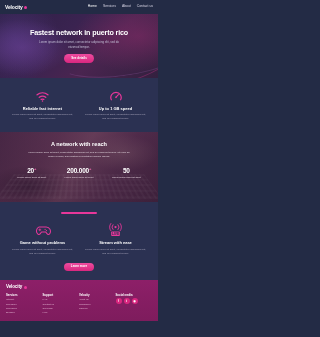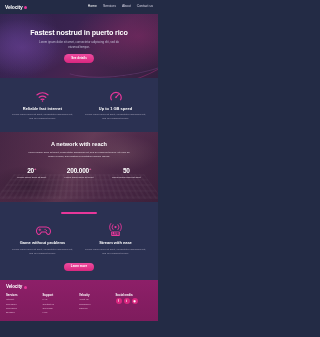--- a/index.html
+++ b/index.html
@@ -248,21 +248,21 @@
       <span class="nav-item">About</span>
       <span class="nav-item">Contact us</span>
     </div>
   </div>
 
   <div class="hero">
     <div class="hero-glow"></div>
     <div class="hero-swoosh"></div>
     <div class="hero-swoosh2"></div>
     <div class="hero-inner">
-      <div class="hero-title">Fastest nostrud in puerto rico</div>
+      <div class="hero-title">Fastest network in puerto rico</div>
       <div class="hero-sub">Lorem ipsum dolor sit amet, consectetur adipiscing elit, sed do eiusmod tempor.</div>
       <button class="btn">See details</button>
     </div>
   </div>
 
   <div class="features">
     <div class="feature">
       <div class="feature-icon">
         <svg width="13" height="10" viewBox="0 0 24 18">
           <path d="M2 5 A16 16 0 0 1 22 5" fill="none" stroke="#e8379a" stroke-width="2.4" stroke-linecap="round"></path>

